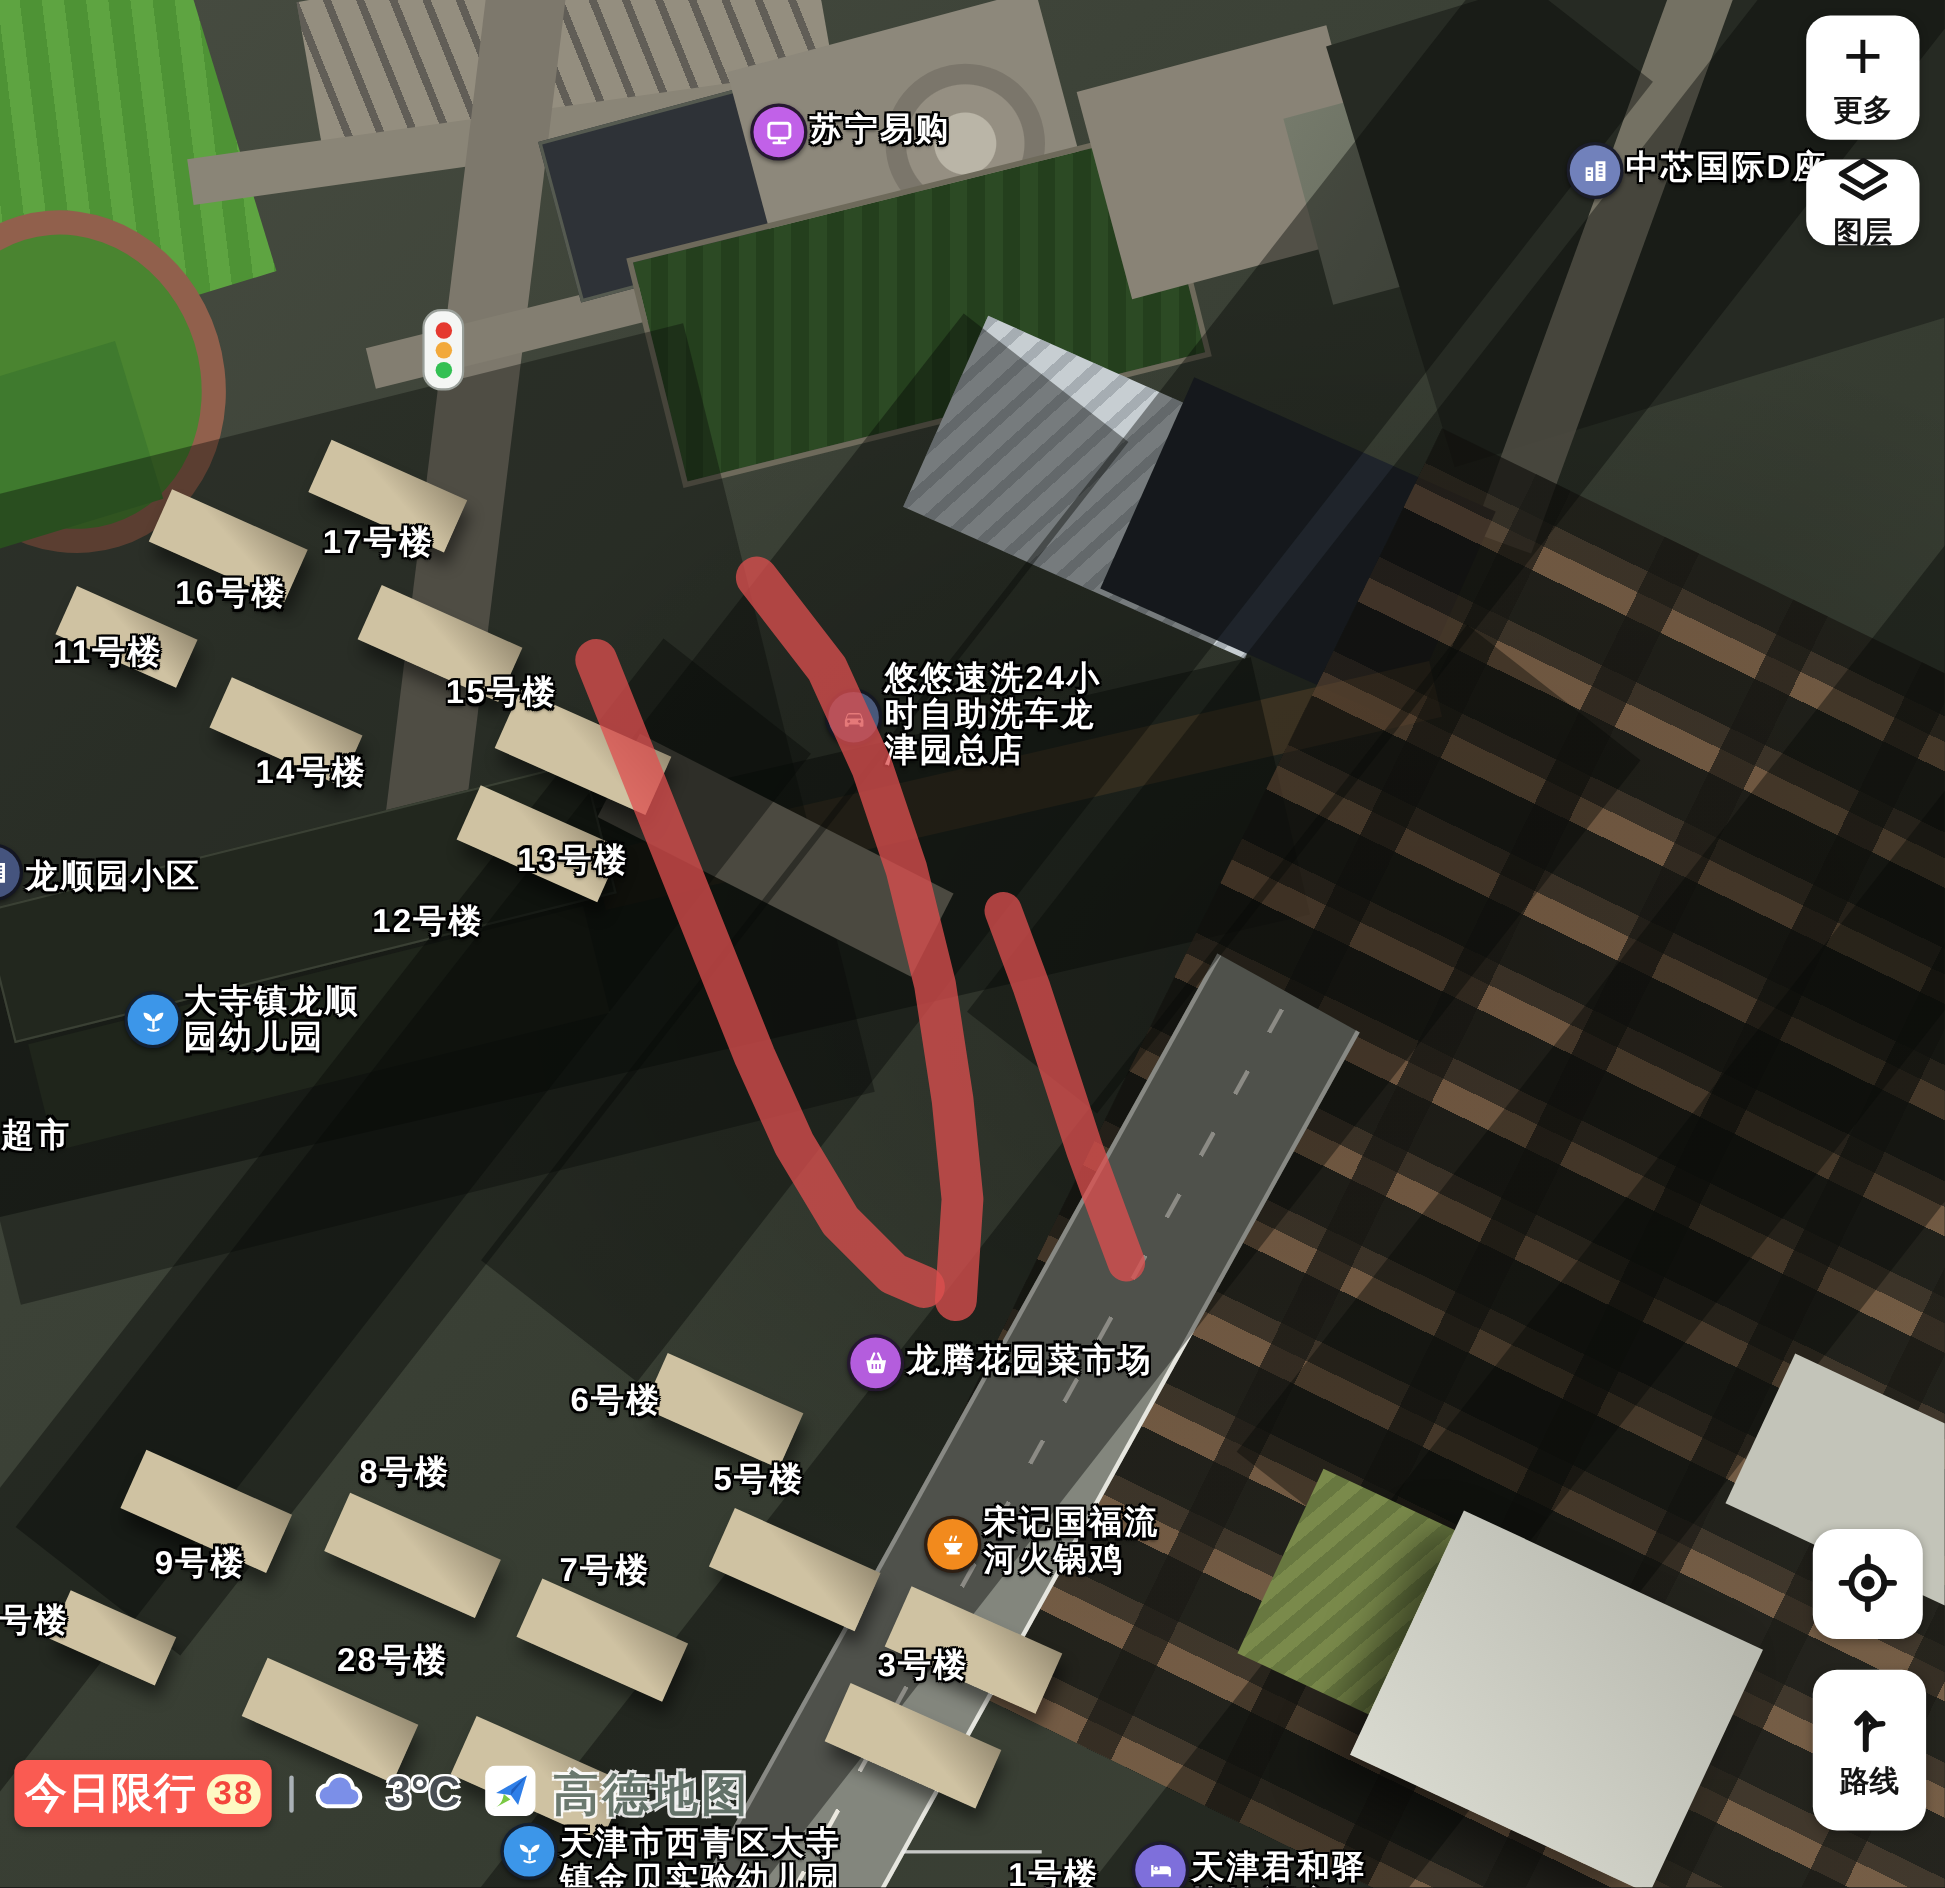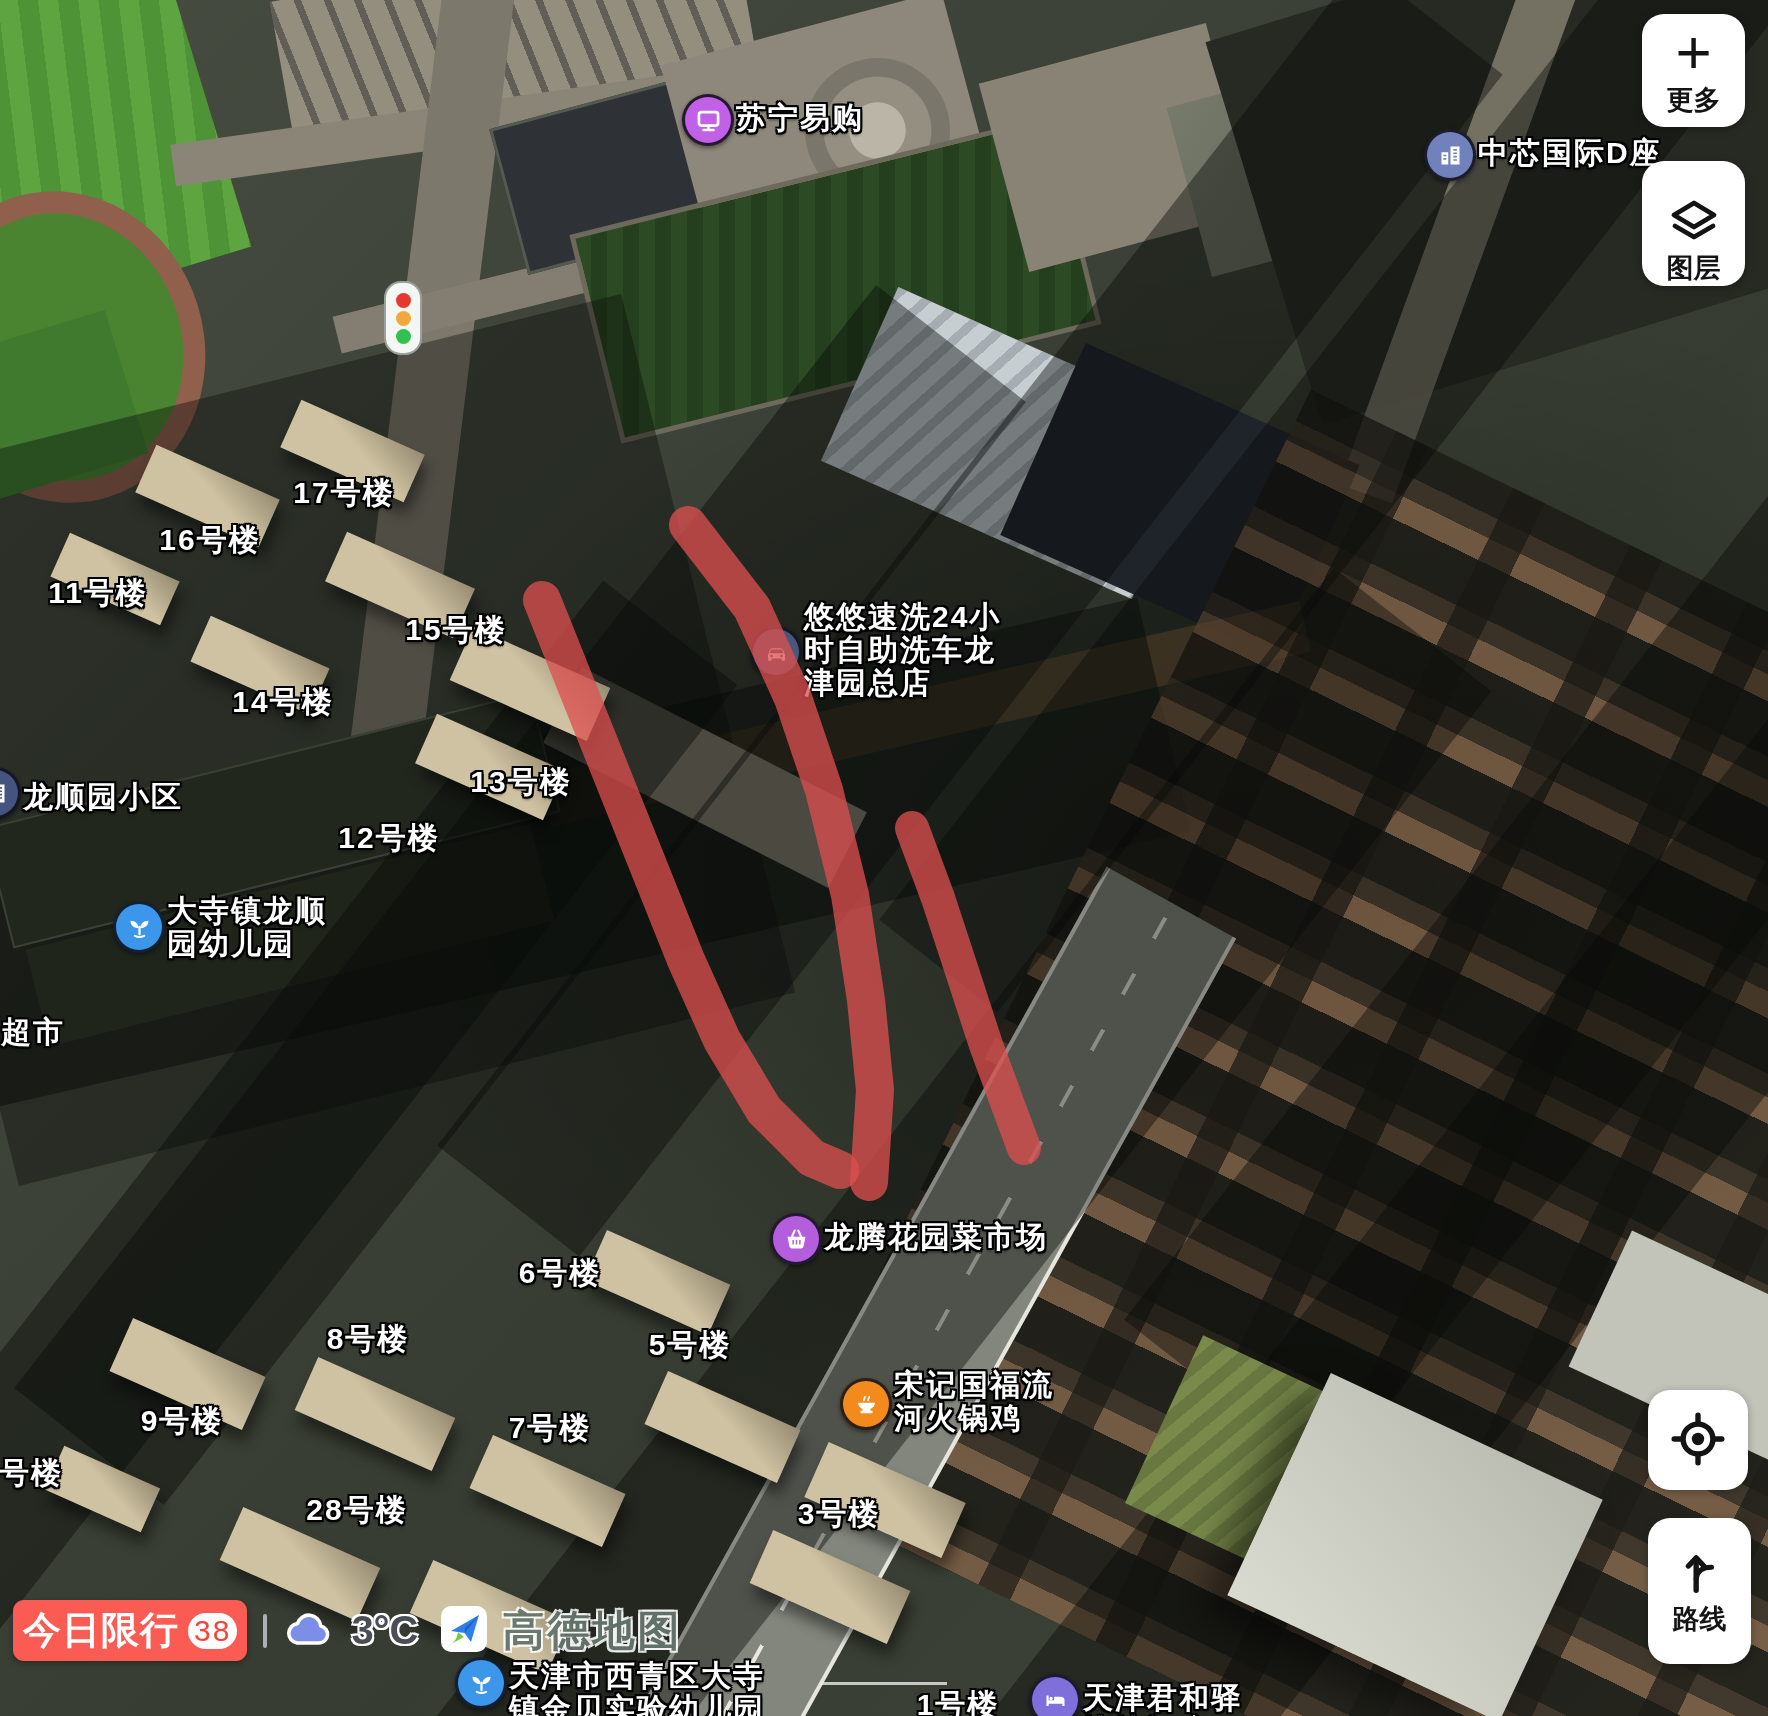--- a/index.html
+++ b/index.html
@@ -76,27 +76,27 @@
   .scalebar{position:absolute;left:820px;top:1682px;width:127px;height:3px;background:rgba(235,235,235,.8);z-index:23;}
   .trafficlight{position:absolute;left:384px;top:281px;width:34px;height:70px;background:#f4f6f4;border:2px solid #9aa09a;
     border-radius:17px;display:flex;flex-direction:column;align-items:center;justify-content:center;gap:3px;z-index:21;}
   .trafficlight i{width:15px;height:15px;border-radius:50%;display:block;}
   
   .ctrlbtn{position:absolute;background:#fff;border:none;border-radius:22px;box-shadow:0 2px 8px rgba(0,0,0,.28);
     display:flex;flex-direction:column;align-items:center;justify-content:center;gap:2px;z-index:60;padding:0;cursor:pointer;}
   .ctrlbtn .sym{font-size:62px;font-weight:500;line-height:56px;color:#141414;}
   .ctrlbtn .lbl{font-size:27px;color:#141414;font-weight:700;}
   .btn-more{left:1642px;top:14px;width:103px;height:113px;}
-  .btn-layers{left:1642px;top:161px;width:103px;height:125px;justify-content:flex-end;}
+  .btn-layers{left:1642px;top:145px;width:103px;height:78px;}
   .btn-locate{left:1648px;top:1390px;width:100px;height:100px;}
   .btn-route{left:1648px;top:1518px;width:103px;height:146px;}
   .statusbar{position:absolute;left:13px;top:1600px;display:flex;align-items:center;gap:16px;z-index:60;}
   .restbadge{display:flex;align-items:center;gap:9px;background:#fa5b52;border-radius:11px;padding:5px 10px;box-shadow:0 2px 6px rgba(0,0,0,.3);}
   .restbadge .t{color:#fff;font-size:38px;font-weight:700;letter-spacing:1px;}
-  .restbadge .n{background:#ffffff;color:#f4453c;font-size:30px;font-weight:400;border-radius:18px;padding:0 6px;line-height:36px;letter-spacing:2px;}
+  .restbadge .n{background:#fef9c3;color:#f4453c;font-size:30px;font-weight:700;border-radius:18px;padding:0 6px;line-height:36px;letter-spacing:2px;}
   .sb-div{width:4px;height:34px;border-radius:2px;background:rgba(190,198,206,.85);}
   .temp{font-size:40px;font-weight:700;color:#4a4f55;
     text-shadow:-2px -2px 0 #fff,2px -2px 0 #fff,-2px 2px 0 #fff,2px 2px 0 #fff,0 2px 0 #fff,0 -2px 0 #fff;}
   .brand{font-size:42px;font-weight:700;color:#66766c;letter-spacing:3px;opacity:.95;
     text-shadow:-2px -2px 0 rgba(255,255,255,.9),2px -2px 0 rgba(255,255,255,.9),-2px 2px 0 rgba(255,255,255,.9),2px 2px 0 rgba(255,255,255,.9);}
 </style>
 </head>
 <body>
 
 <div class="viewport">

